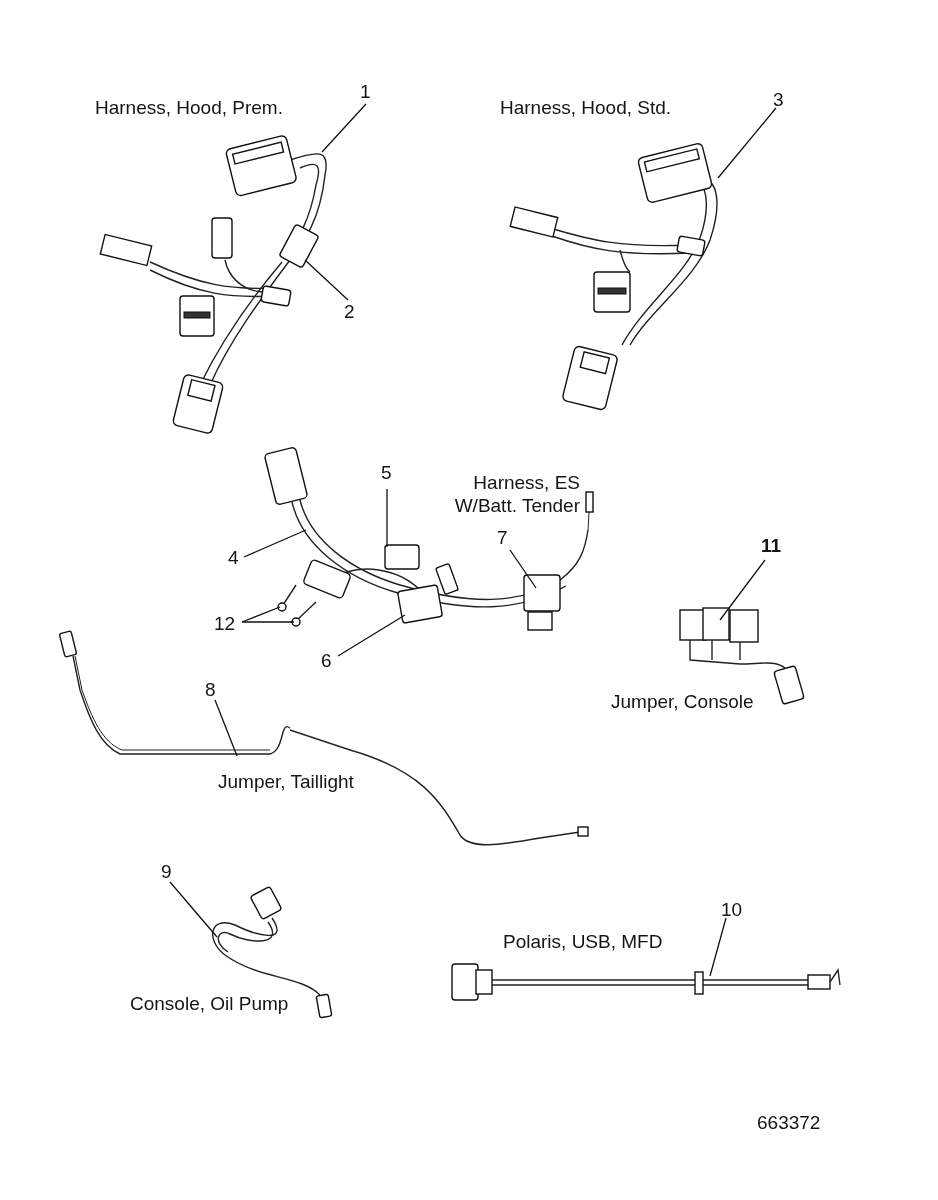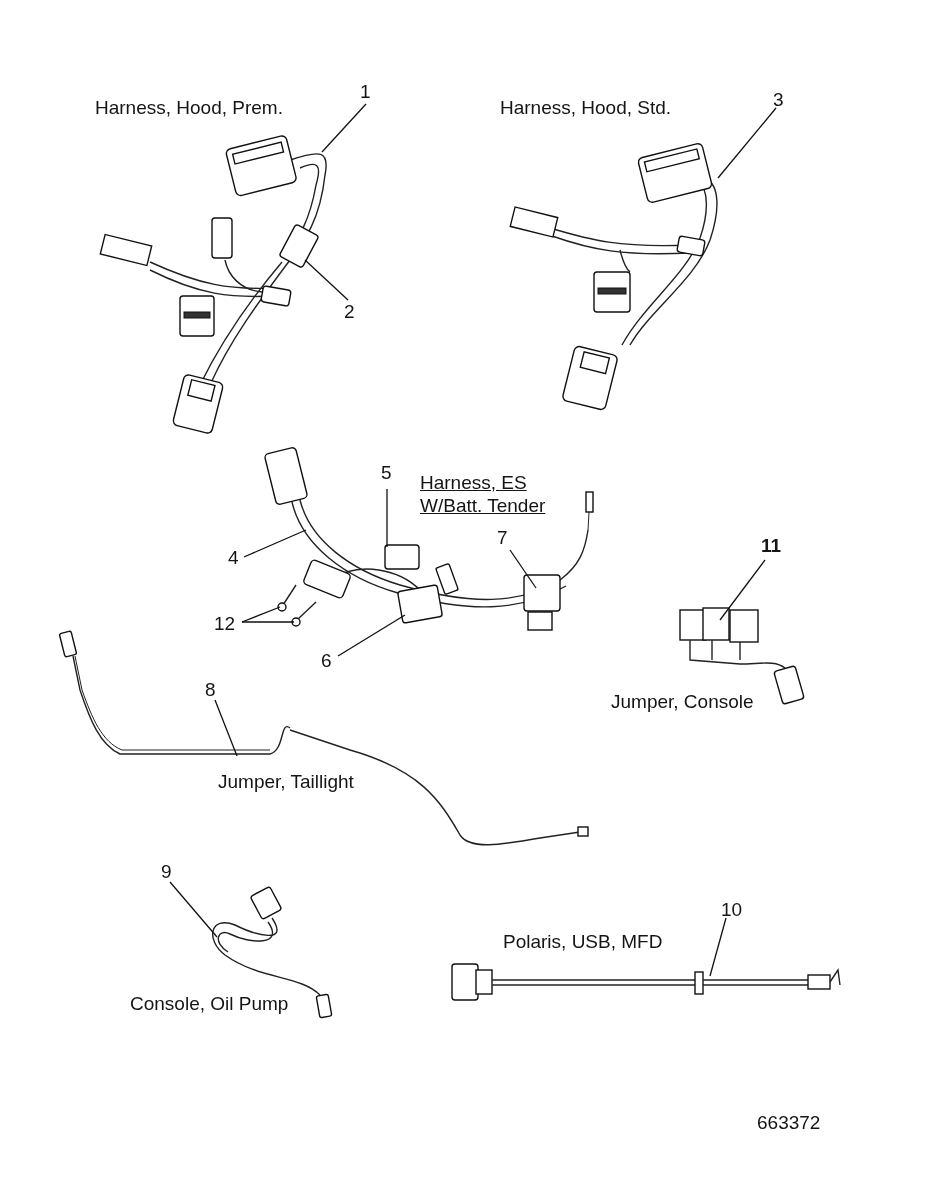--- a/index.html
+++ b/index.html
@@ -1,21 +1,21 @@
 <!DOCTYPE html>
 <html><head>
   <meta charset="utf-8">
   <style>
     html, body { margin: 0; padding: 0; background: #ffffff; }
     body { width: 938px; height: 1200px; position: relative; overflow: hidden;
            font-family: "Liberation Sans", sans-serif; color: #111; }
     #diagram { position: absolute; left: 0; top: 0; width: 810px; height: 1200px; }
     .lbl { position: absolute; font-size: 19px; line-height: 1; white-space: nowrap; color: #151515; }
     .num { position: absolute; font-size: 19px; line-height: 1; color: #151515; }
-    .center { text-align: left; text-decoration: underline; }
+    .center { text-align: right; }
     svg .wire { fill: none; stroke: #222; stroke-width: 1.4; }
     svg .wire-thin { fill: none; stroke: #222; stroke-width: 1; }
     svg .lead { fill: none; stroke: #111; stroke-width: 1.3; }
     svg .part { fill: #fff; stroke: #111; stroke-width: 1.4; }
     svg .dark { fill: #333; stroke: #111; stroke-width: 1; }
   </style>
 </head>
 <body>
 
 <div id="diagram">

